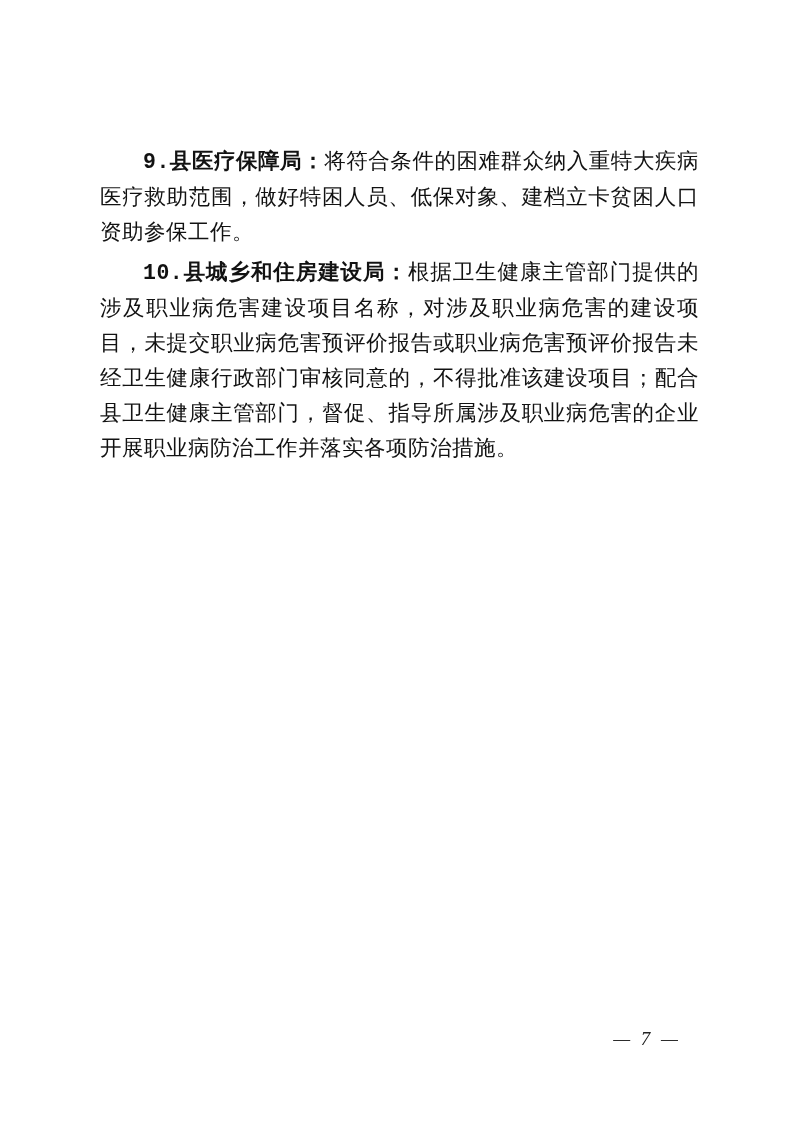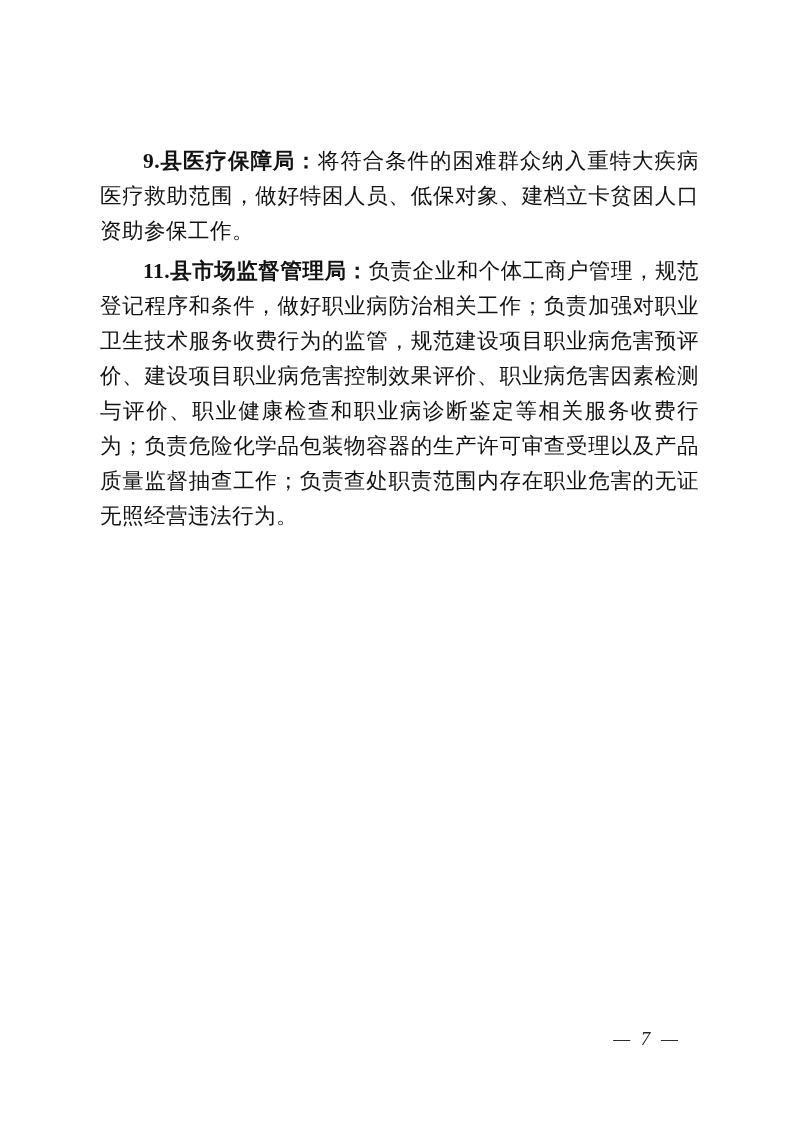--- a/index.html
+++ b/index.html
@@ -27,39 +27,40 @@
     font-size: 21.5px;
     line-height: 35px;
     text-align: justify;
     text-justify: inter-ideograph;
     text-indent: 2em;
     letter-spacing: 0.5px;
     word-break: break-all;
   }
   p.para .hd {
     font-weight: bold;
+    font-family: Liberation Mono, monospace;
   }
   .footer-pagenum {
     position: absolute;
     top: 1028px;
     right: 112px;
     font-size: 19px;
     letter-spacing: 3px;
     color: #222222;
     font-style: italic;
   }
 </style>
 </head>
 <body>
 
 <div class="page">
   <div class="content">
 
     <p class="para"><span class="hd">9.县医疗保障局：</span><span>将符合条件的困难群众纳入重特大疾病医疗救助范围，做好特困人员、低保对象、建档立卡贫困人口资助参保工作。</span></p>
 
+    <p class="para"><span class="hd">10.县城乡和住房建设局：</span><span>根据卫生健康主管部门提供的涉及职业病危害建设项目名称，对涉及职业病危害的建设项目，未提交职业病危害预评价报告或职业病危害预评价报告未经卫生健康行政部门审核同意的，不得批准该建设项目；配合县卫生健康主管部门，督促、指导所属涉及职业病危害的企业开展职业病防治工作并落实各项防治措施。</span></p>
 
-    <p class="para"><span class="hd">11.县市场监督管理局：</span><span>负责企业和个体工商户管理，规范登记程序和条件，做好职业病防治相关工作；负责加强对职业卫生技术服务收费行为的监管，规范建设项目职业病危害预评价、建设项目职业病危害控制效果评价、职业病危害因素检测与评价、职业健康检查和职业病诊断鉴定等相关服务收费行为；负责危险化学品包装物容器的生产许可审查受理以及产品质量监督抽查工作；负责查处职责范围内存在职业危害的无证无照经营违法行为。</span></p>
 
 
   </div>
 
   <div class="footer-pagenum">— 7 —</div>
 </div>
 
 </body></html>

